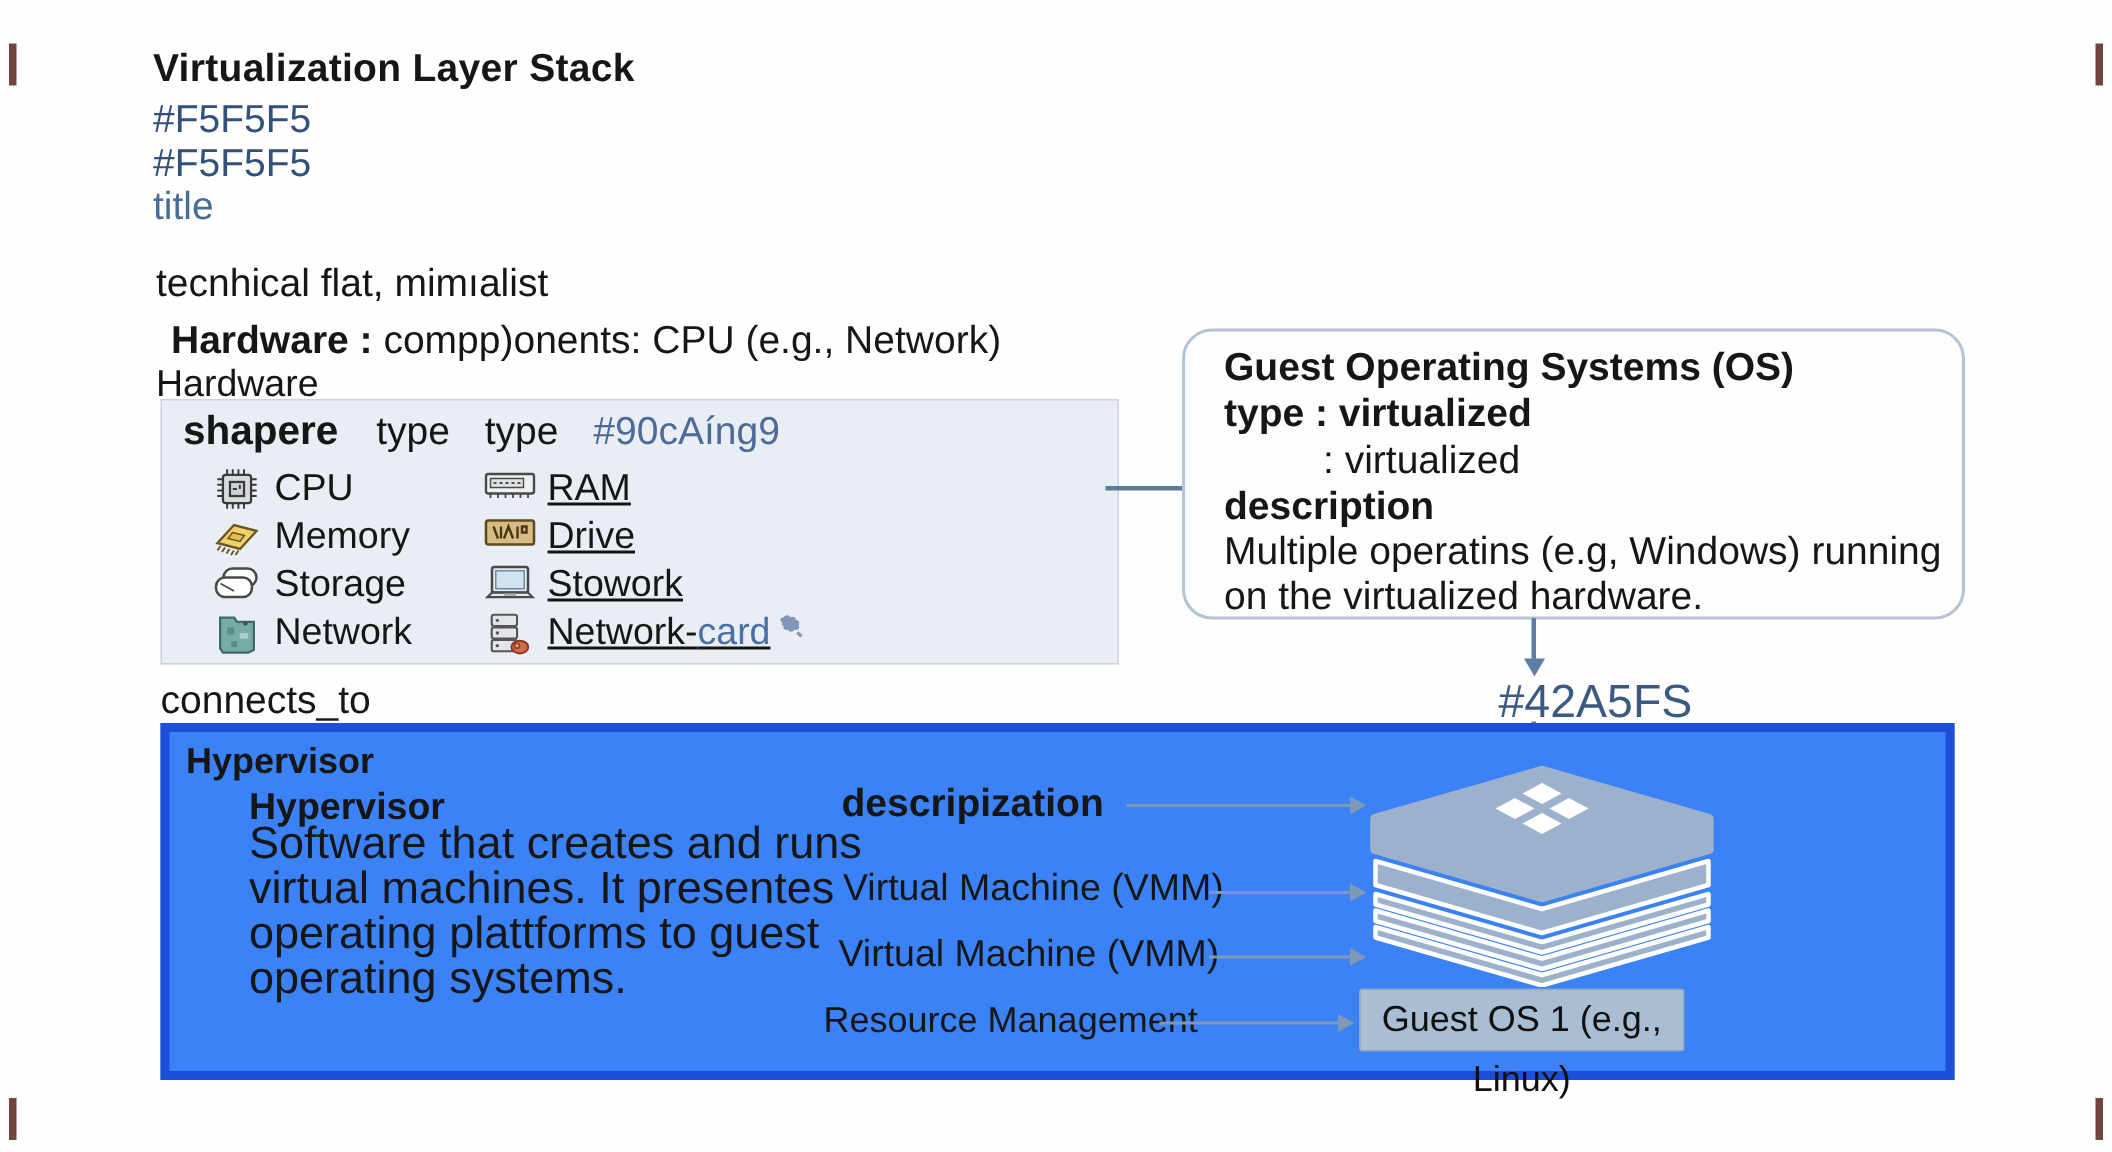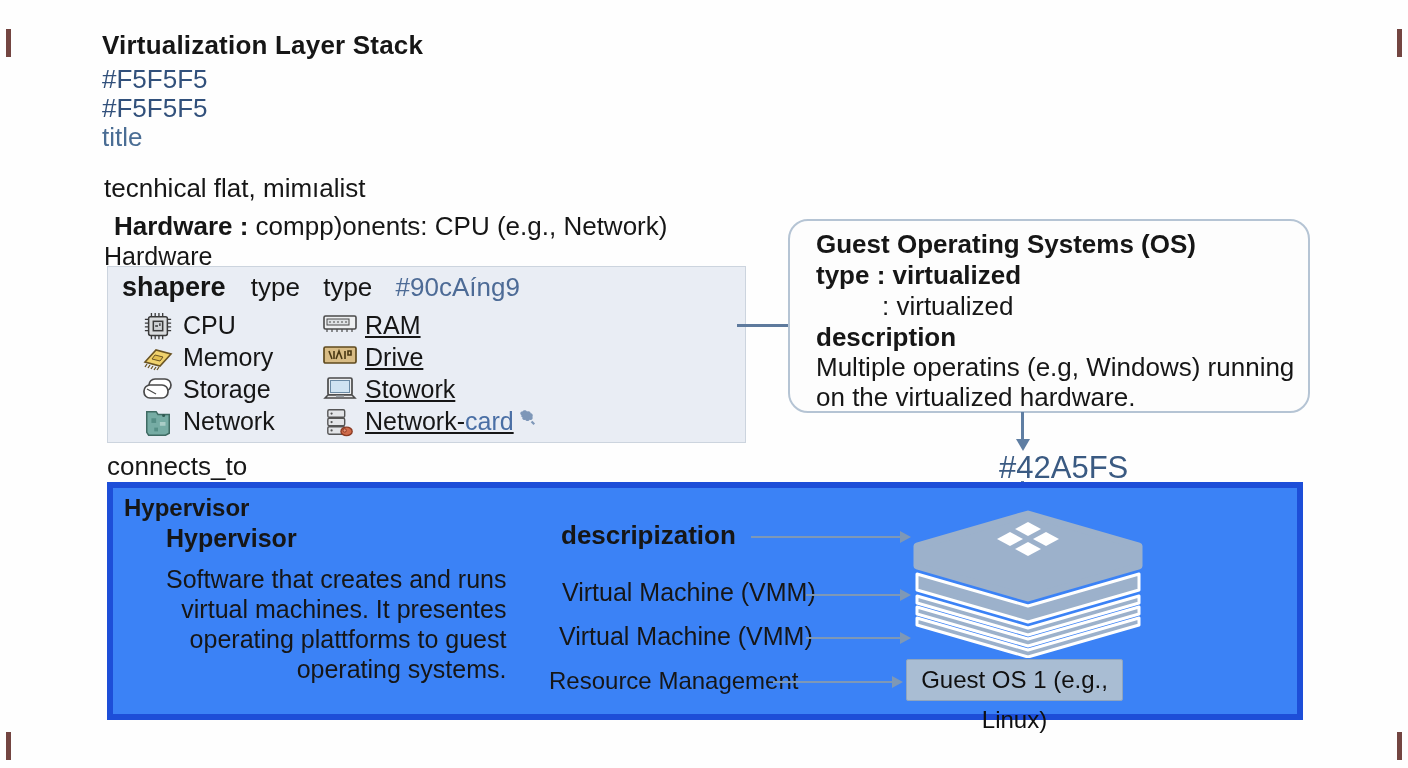--- a/index.html
+++ b/index.html
@@ -54,21 +54,21 @@
   .va1{left:1021px;top:412px;height:28px;}
   .va2{left:1021px;top:481px;height:37px;}
   .hex-arrow-label{left:955px;top:450px;font-size:31px;color:#3a5a82;margin-left:44px;}
 
   .connects-label{left:107px;top:451px;font-size:26px;}
 
   
   .bottom-box{left:107px;top:482px;width:1196px;height:238px;background:#3b82f6;border:6px solid #1d4ed8;box-sizing:border-box;}
   .hyp-title{position:absolute;left:11px;top:6px;font-size:24px;font-weight:bold;}
   .hyp-subtitle{position:absolute;left:53px;top:36px;font-size:25px;font-weight:bold;}
-  .hyp-desc{position:absolute;left:53px;top:76px;font-size:25px;line-height:30px;text-align:right;}
+  .hyp-desc{position:absolute;left:53px;top:60px;font-size:30px;line-height:30px;}
   .row-label{position:absolute;font-size:25px;white-space:nowrap;}
   .rl1{left:448px;top:32px;font-weight:bold;font-size:26px;}
   .rl2{left:449px;top:90px;}
   .rl3{left:446px;top:134px;}
   .rl4{left:436px;top:179px;font-size:24px;}
 
   .harrow{position:absolute;height:2px;background:#7e98b6;}
   .harrow::after{content:'';position:absolute;right:-2px;top:-5px;border-left:11px solid #7e98b6;border-top:6px solid transparent;border-bottom:6px solid transparent;}
   .ha1{left:638px;top:48px;width:158px;}
   .ha2{left:693px;top:106px;width:103px;}

